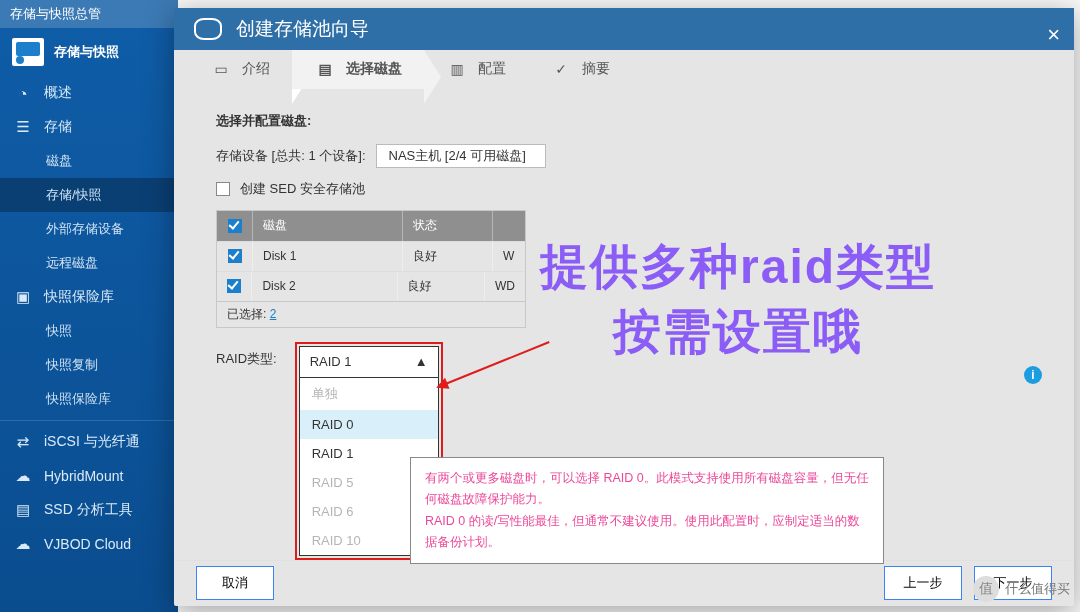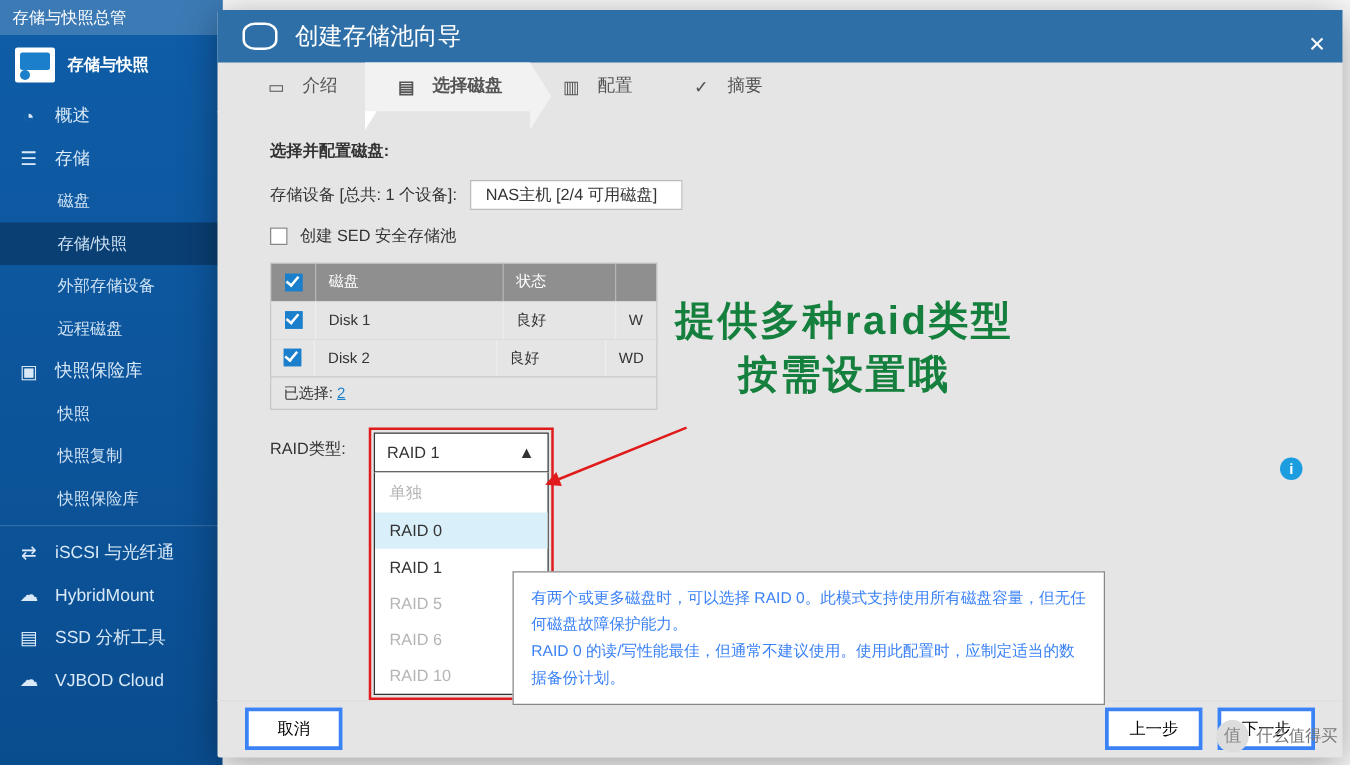--- a/index.html
+++ b/index.html
@@ -67,29 +67,29 @@
 .dd-head { width: 140px; height: 32px; border: 1px solid #333; display: flex; align-items: center; justify-content: space-between; padding: 0 10px; font-size: 13px; background: #fff; cursor: pointer; }
 .dd-body { width: 140px; border: 1px solid #333; border-top: none; background: #fff; }
 .dd-opt { padding: 7px 12px; font-size: 13px; cursor: pointer; position: relative; }
 .dd-opt.disabled { color: #b5b5b5; cursor: default; }
 .dd-opt.hover { background: #d9f0fa; }
 .arrow-line { position: absolute; left: 438px; top: 386px; width: 120px; height: 2px; background: #e01b1b; transform: rotate(-22deg); transform-origin: left center; }
 .arrow-line::before { content: ""; position: absolute; left: -2px; top: -5px; border-top: 6px solid transparent; border-bottom: 6px solid transparent; border-right: 12px solid #e01b1b; }
 .cursor-hand { position: absolute; left: 116px; top: 79px; font-size: 14px; }
 
 
-.tip { position: absolute; left: 410px; top: 457px; width: 474px; border: 1px solid #888; background: #fff; padding: 10px 14px; font-size: 12.5px; line-height: 1.7; color: #3b82f6; }
+.tip { position: absolute; left: 410px; top: 457px; width: 474px; border: 1px solid #888; background: #fff; padding: 10px 14px; font-size: 12.5px; line-height: 1.7; color: #ec4899; }
 .info-i { position: absolute; right: 38px; top: 366px; width: 18px; height: 18px; border-radius: 50%; background: #1b9de0; color: #fff; font-size: 12px; display: flex; align-items: center; justify-content: center; font-weight: bold; }
 
 
-.anno { position: absolute; left: 540px; top: 235px; font-size: 32px; font-weight: 800; color: #15803d; letter-spacing: 2px; line-height: 1.35; }
+.anno { position: absolute; left: 540px; top: 235px; font-size: 48px; font-weight: 800; color: #8b5cf6; letter-spacing: 2px; line-height: 1.35; }
 
 
 .modal-foot { height: 62px; border-top: 1px solid #e0e0e0; display: flex; align-items: center; padding: 0 22px; gap: 12px; }
-.btn { min-width: 78px; height: 34px; border: 3px solid #3b82f6; background: #fff; font-size: 13px; display: inline-flex; align-items: center; justify-content: center; cursor: pointer; }
+.btn { min-width: 78px; height: 34px; border: 1px solid #3b82f6; background: #fff; font-size: 13px; display: inline-flex; align-items: center; justify-content: center; cursor: pointer; }
 .foot-spacer { flex: 1; }
 
 
 .wm { position: absolute; right: 10px; bottom: 10px; display: flex; align-items: center; gap: 6px; color: #777; font-size: 13px; }
 .wm-ic { width: 26px; height: 26px; border-radius: 50%; background: #ddd; display: flex; align-items: center; justify-content: center; font-size: 14px; color: #888; }
 </style>
 </head>
 <body>
 
 <div class="sidebar">

